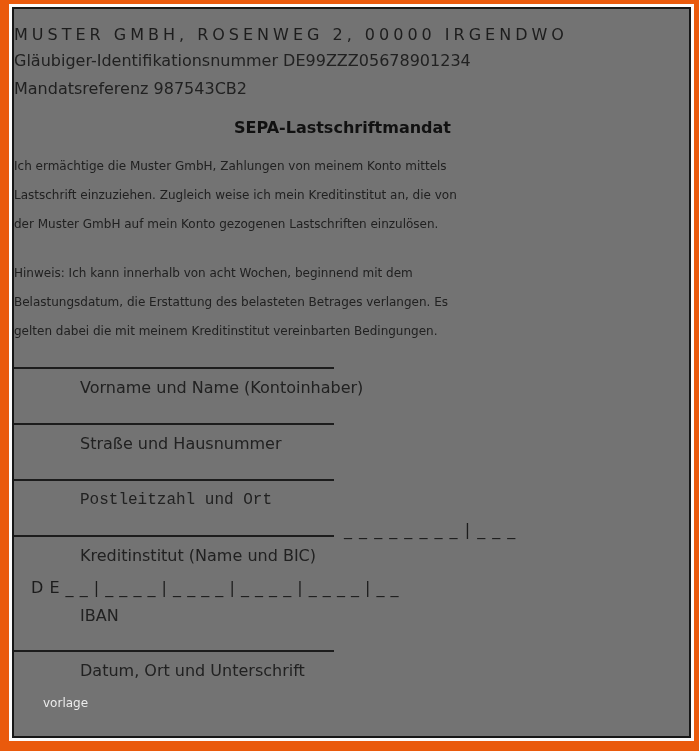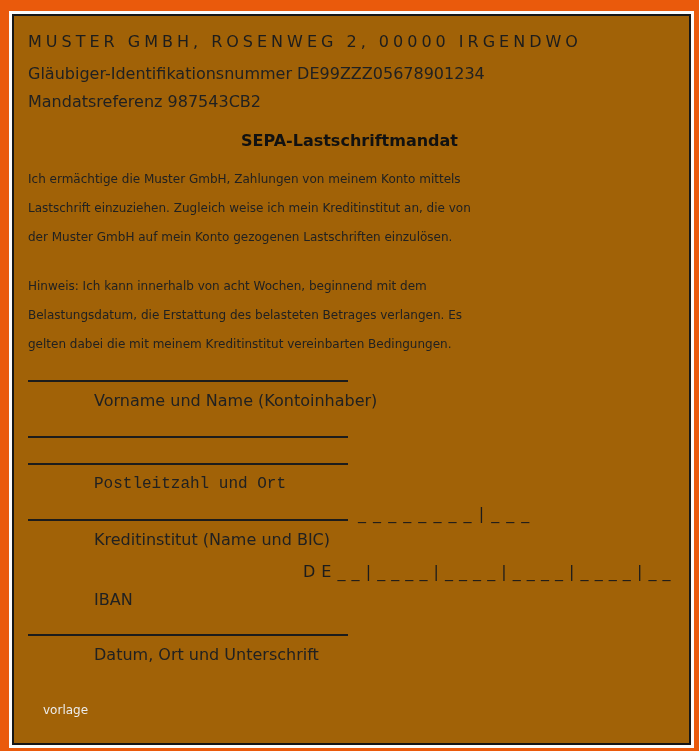--- a/index.html
+++ b/index.html
@@ -5,40 +5,40 @@
   html, body { margin: 0; padding: 0; }
   body {
     width: 699px; height: 751px;
     position: relative;
     background: #ea5a0c;
     font-family: "DejaVu Sans", "Liberation Sans", sans-serif;
     overflow: hidden;
   }
   .page {
     position: absolute;
-    left: 12px; top: 14px;
+    left: 12px; top: 7px;
     width: 679px; height: 731px;
     box-sizing: border-box;
-    background: #a16207;
+    background: #737373;
     border: 2px solid #161616;
     box-shadow: 0 0 0 3px #fbfbfb;
-    padding: 0 18px 0 14px;
+    padding: 0 18px 0 0;
     color: #212121;
     overflow: hidden;
   }
   .letterhead {
     margin: 16px 0 0;
     font-size: 16px;
     letter-spacing: 4px;
     line-height: 20px;
     white-space: nowrap;
     color: #1d1d1d;
   }
   .meta {
-    margin-top: 8px;
+    margin-top: 2px;
     font-size: 16px;
     line-height: 28px;
   }
   .doc-title {
     margin-top: 15px;
     font-size: 16px;
     font-weight: bold;
     line-height: 20px;
     color: #111;
     text-align: center;
@@ -79,21 +79,20 @@
     color: #1c1c1c;
   }
   .iban-field { margin-top: 12px; }
   .iban-line {
     margin-left: 17px;
     font-size: 16px;
     letter-spacing: 0.5px;
     line-height: 20px;
     white-space: nowrap;
     color: #1c1c1c;
-    text-align: right;
   }
   .iban-field .field-label { margin-top: 8px; }
   .watermark {
     position: absolute;
     left: 29px; top: 687px;
     font-size: 12px;
     color: #ececec;
   }
 </style>
 </head>
@@ -118,20 +117,21 @@
 Belastungsdatum, die Erstattung des belasteten Betrages verlangen. Es
 gelten dabei die mit meinem Kreditinstitut vereinbarten Bedingungen.</p>
 
   <div class="field f1">
     <div class="write-line"></div>
     <div class="field-label">Vorname und Name (Kontoinhaber)</div>
   </div>
 
   <div class="field f2">
     <div class="write-line"></div>
+    <div class="field-label">Straße und Hausnummer</div>
   </div>
 
   <div class="field f3">
     <div class="write-line"></div>
     <div class="field-label">Postleitzahl und Ort</div>
   </div>
 
   <div class="field f4">
     <div class="line-with-boxes">
       <div class="write-line"></div>

